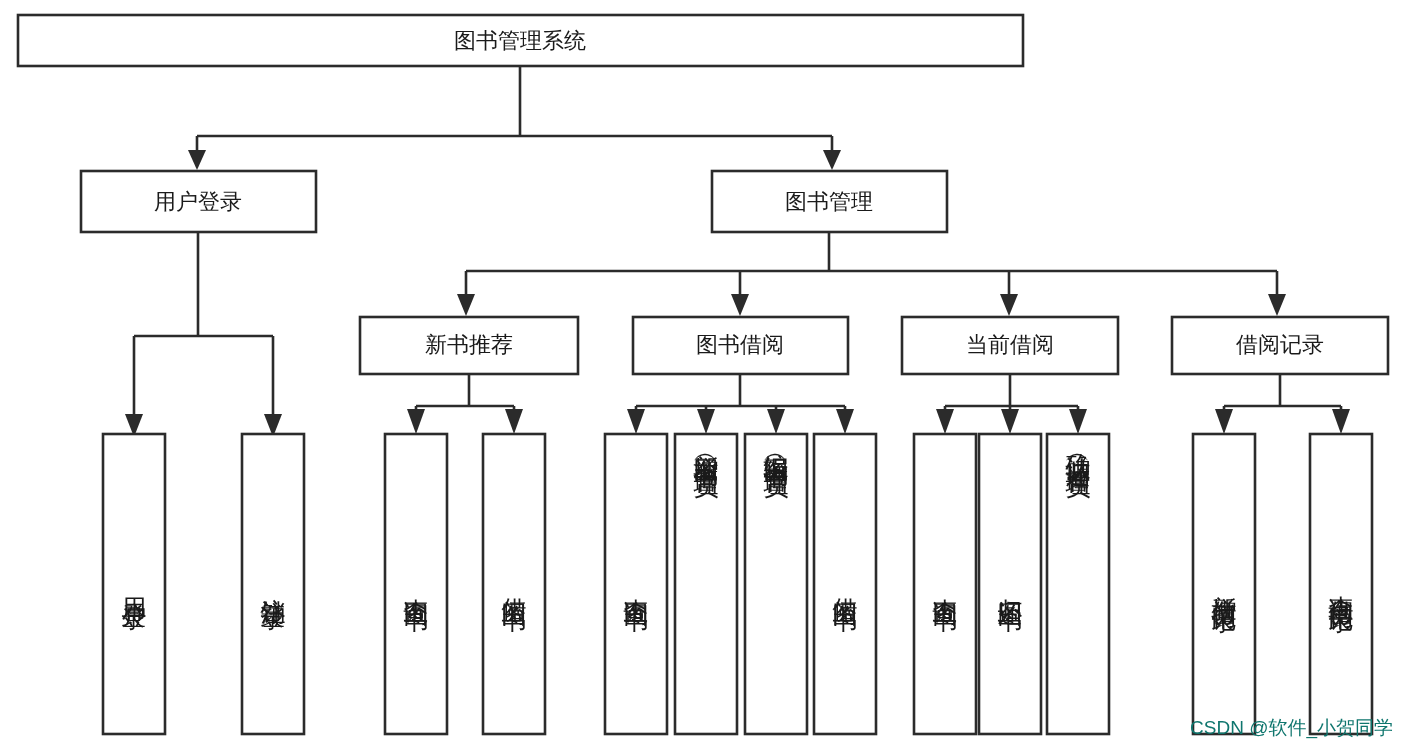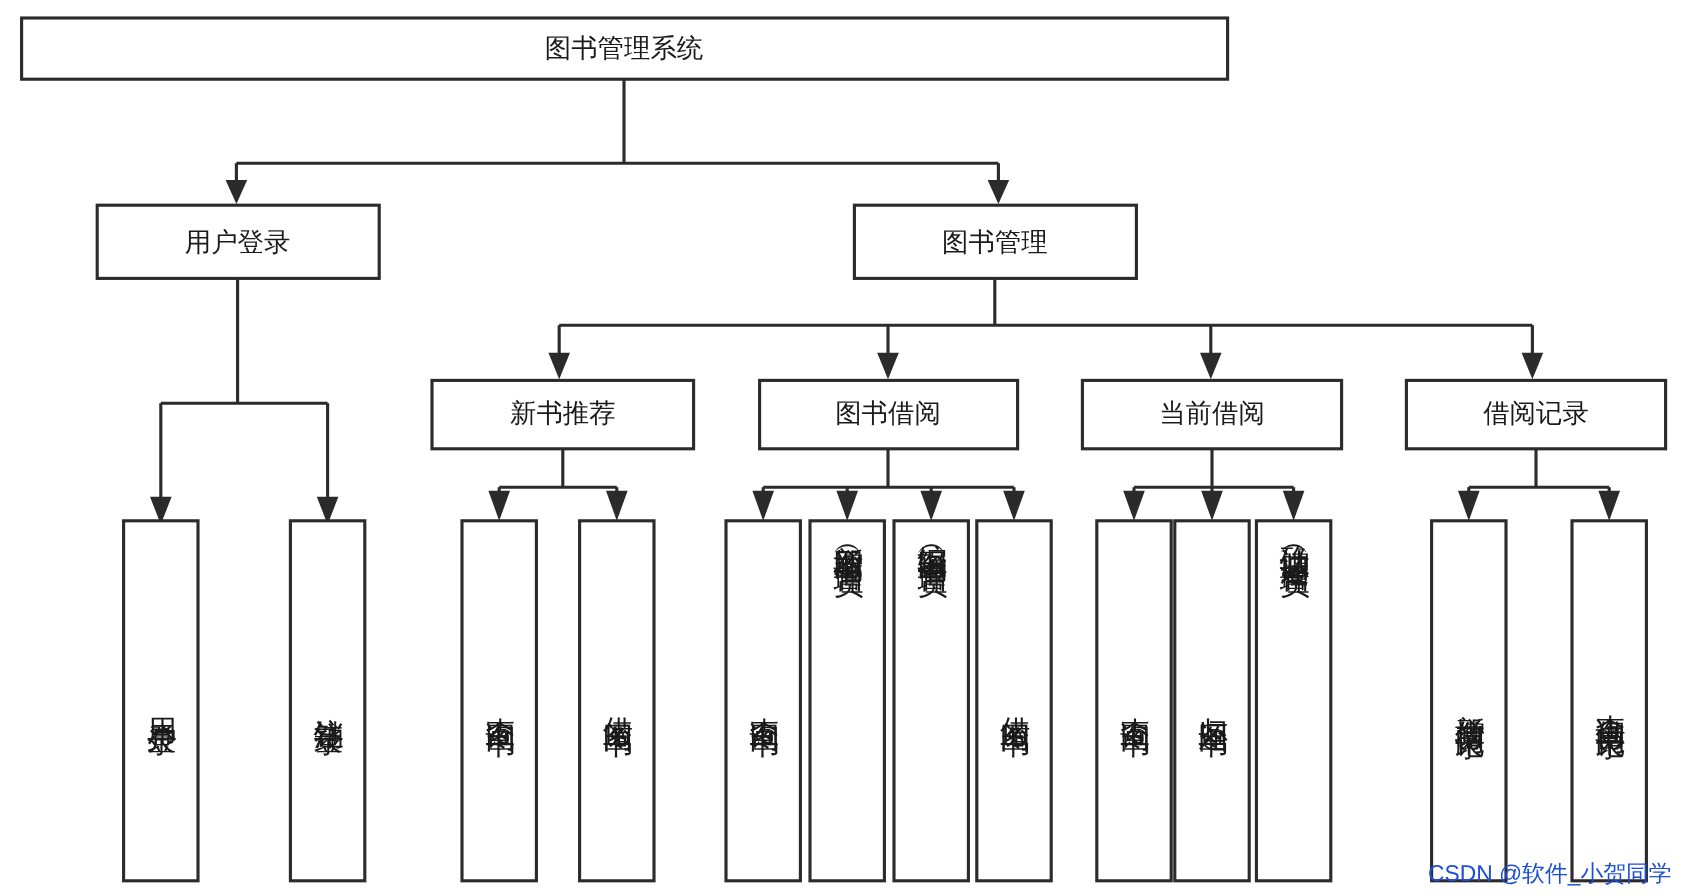--- a/index.html
+++ b/index.html
@@ -65,21 +65,21 @@
     color: #1a1a1a;
     white-space: nowrap;
     text-align: center;
   }
   .watermark {
     position: absolute;
     right: 12px;
     bottom: 6px;
     font-family: "Liberation Sans", "DejaVu Sans", sans-serif;
     font-size: 19px;
-    color: #1d4ed8;
+    color: #0f766e;
     white-space: nowrap;
     user-select: none;
   }
 </style>
 </head>
 <body>
 
 <div id="diagram-root">
 
   <svg id="tree-svg" viewBox="0 0 1405 747">

